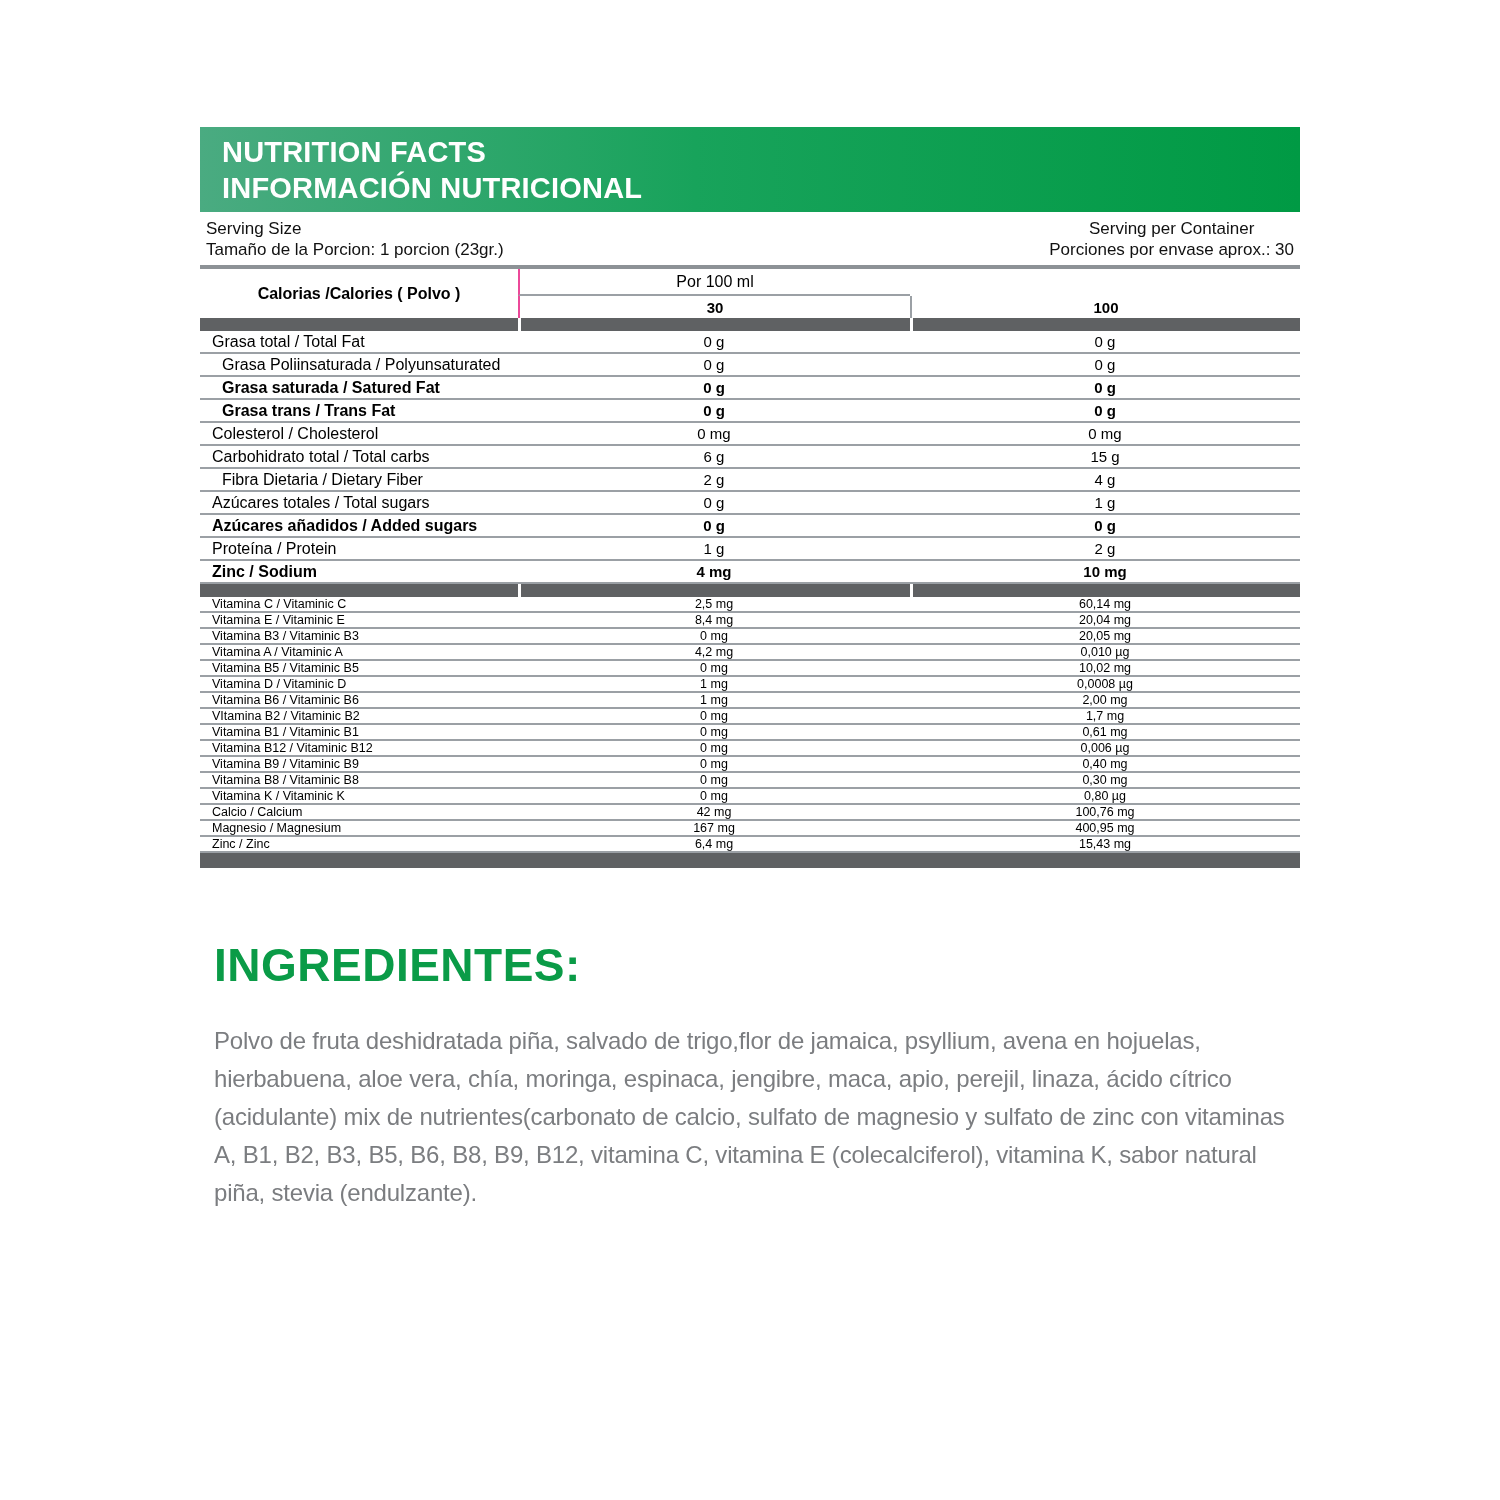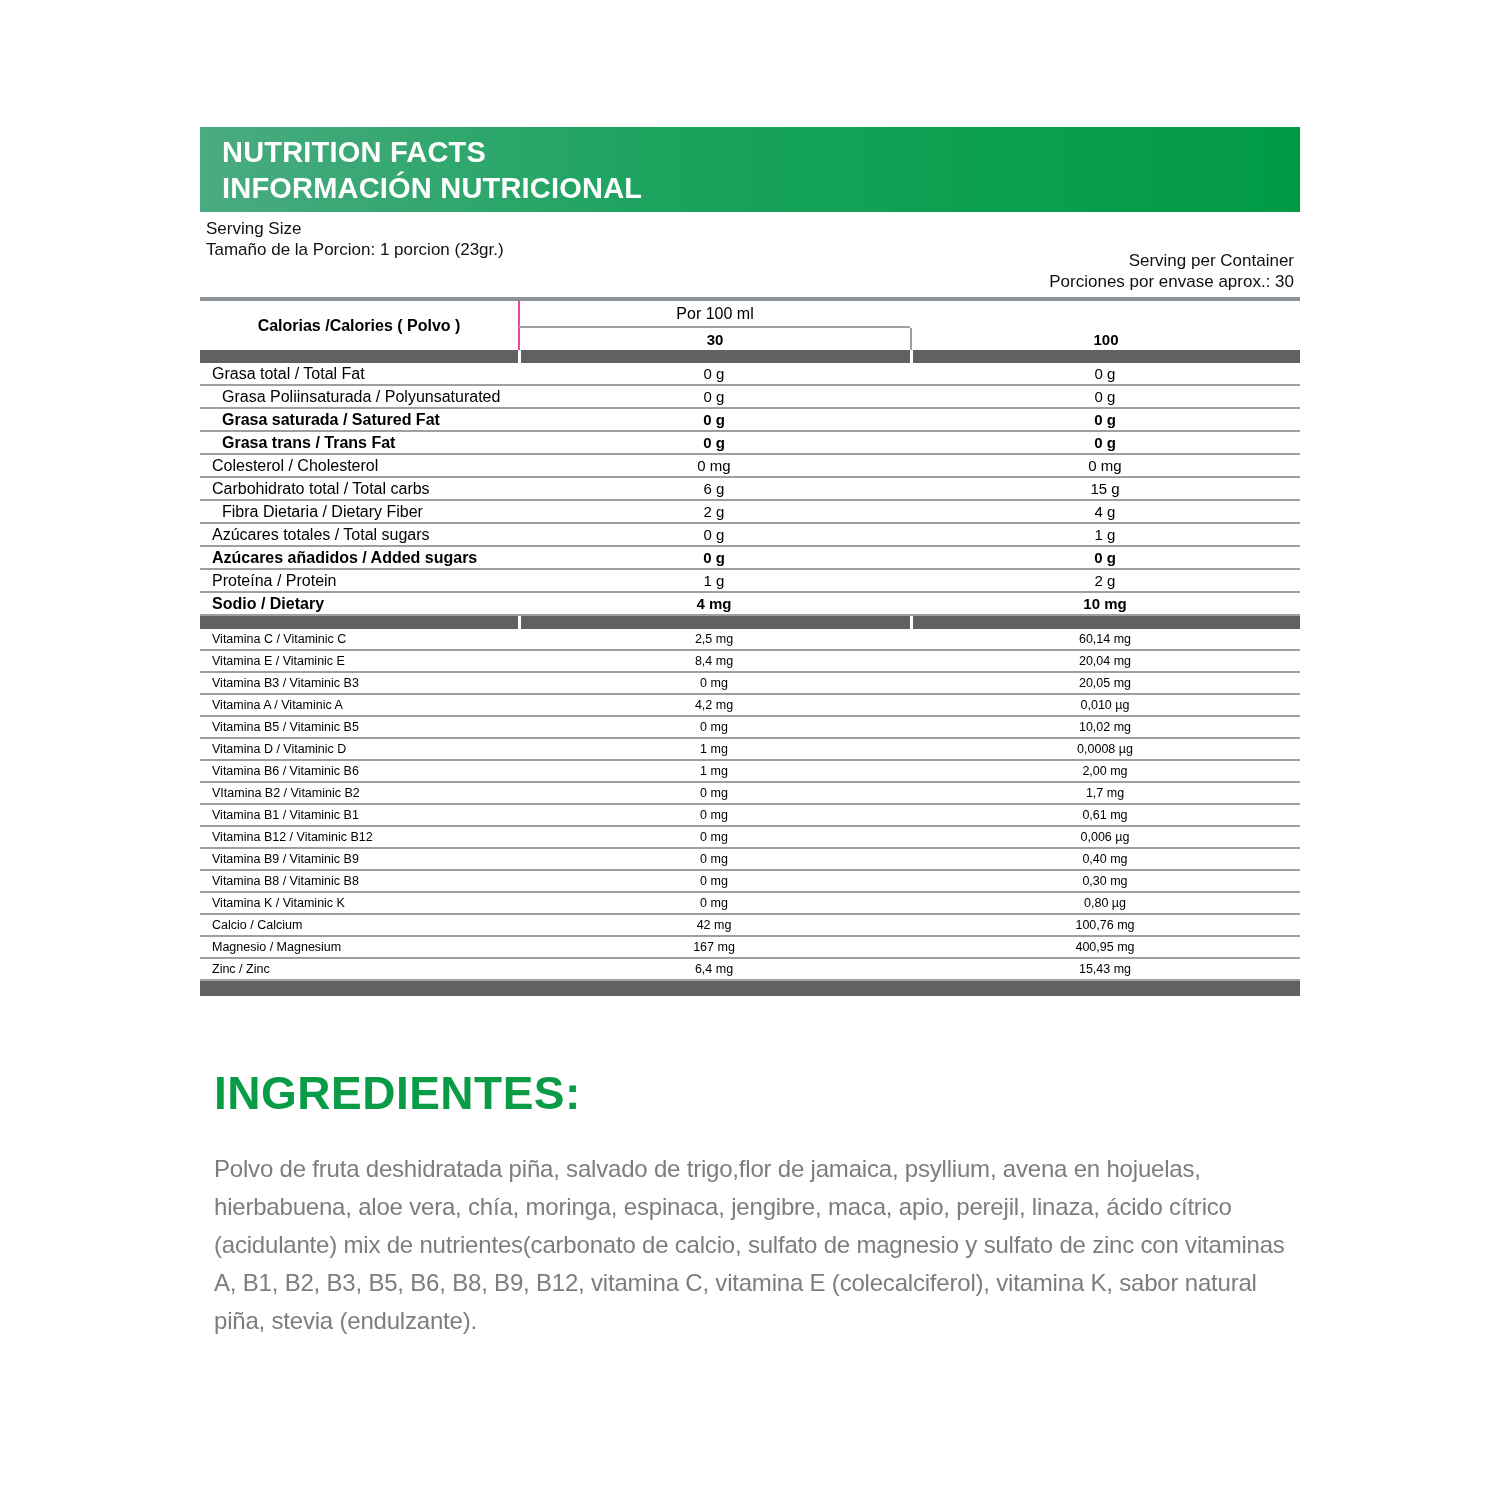--- a/index.html
+++ b/index.html
@@ -24,21 +24,21 @@
     font-weight:bold; font-size:29px; line-height:36px;
     letter-spacing:0.2px;
   }
 
   
   .serving {
     display:flex; justify-content:space-between;
     padding:6px 4px 5px 6px;
     font-size:17px; line-height:21px; color:#111;
   }
-  .serving .right { text-align:right; padding-right:2px;margin-top:32px; }
+  .serving .right { text-align:center; padding-right:2px; }
 
   .top-rule { height:4px; background:#8d9296; }
 
   
   .grid {
     display:grid;
     grid-template-columns:318px 392px 390px;
     grid-template-rows:27px 22px 13px;
   }
   .cell {
@@ -63,21 +63,21 @@
 
   .bar-cell { background:#5f6163; border-bottom:none; }
   .bar-cell.g1 { grid-column:1; }
   .bar-cell.g2 { grid-column:2; border-left:3px solid #fff; }
   .bar-cell.g3 { grid-column:3; border-left:3px solid #fff; }
   .bar-mid { height:13px; }
 
   .row-n { height:23px; }
   .row-n.label-cell { padding-left:12px; }
   .row-n.val-cell { font-size:15px; }
-  .row-v { height:22px; font-size:12.5px; }
+  .row-v { height:16px; font-size:12.5px; }
   .row-v.label-cell { padding-left:12px; }
   .indent { padding-left:22px !important; }
   .bold { font-weight:bold; }
   .g1 { grid-column:1; } .g2 { grid-column:2; } .g3 { grid-column:3; }
 
   .final-bar {
     grid-column:1 / -1;
     height:15px; background:#5f6163;
   }
 
@@ -149,21 +149,21 @@
       <div class="cell row-n val-cell g3 center">4 g</div>
       <div class="cell row-n label-cell g1">Azúcares totales / Total sugars</div>
       <div class="cell row-n val-cell g2 center">0 g</div>
       <div class="cell row-n val-cell g3 center">1 g</div>
       <div class="cell row-n label-cell g1 bold">Azúcares añadidos / Added sugars</div>
       <div class="cell row-n val-cell g2 center bold">0 g</div>
       <div class="cell row-n val-cell g3 center bold">0 g</div>
       <div class="cell row-n label-cell g1">Proteína / Protein</div>
       <div class="cell row-n val-cell g2 center">1 g</div>
       <div class="cell row-n val-cell g3 center">2 g</div>
-      <div class="cell row-n label-cell g1 bold">Sodio  / Dietary</div>
+      <div class="cell row-n label-cell g1 bold">Zinc  / Sodium</div>
       <div class="cell row-n val-cell g2 center bold">4 mg</div>
       <div class="cell row-n val-cell g3 center bold">10 mg</div>
       <div class="cell bar-cell bar-mid g1"></div>
       <div class="cell bar-cell bar-mid g2"></div>
       <div class="cell bar-cell bar-mid g3"></div>
       <div class="cell row-v label-cell g1">Vitamina C / Vitaminic C</div>
       <div class="cell row-v val-cell g2 center">2,5 mg</div>
       <div class="cell row-v val-cell g3 center">60,14 mg</div>
       <div class="cell row-v label-cell g1">Vitamina E / Vitaminic E</div>
       <div class="cell row-v val-cell g2 center">8,4 mg</div>

